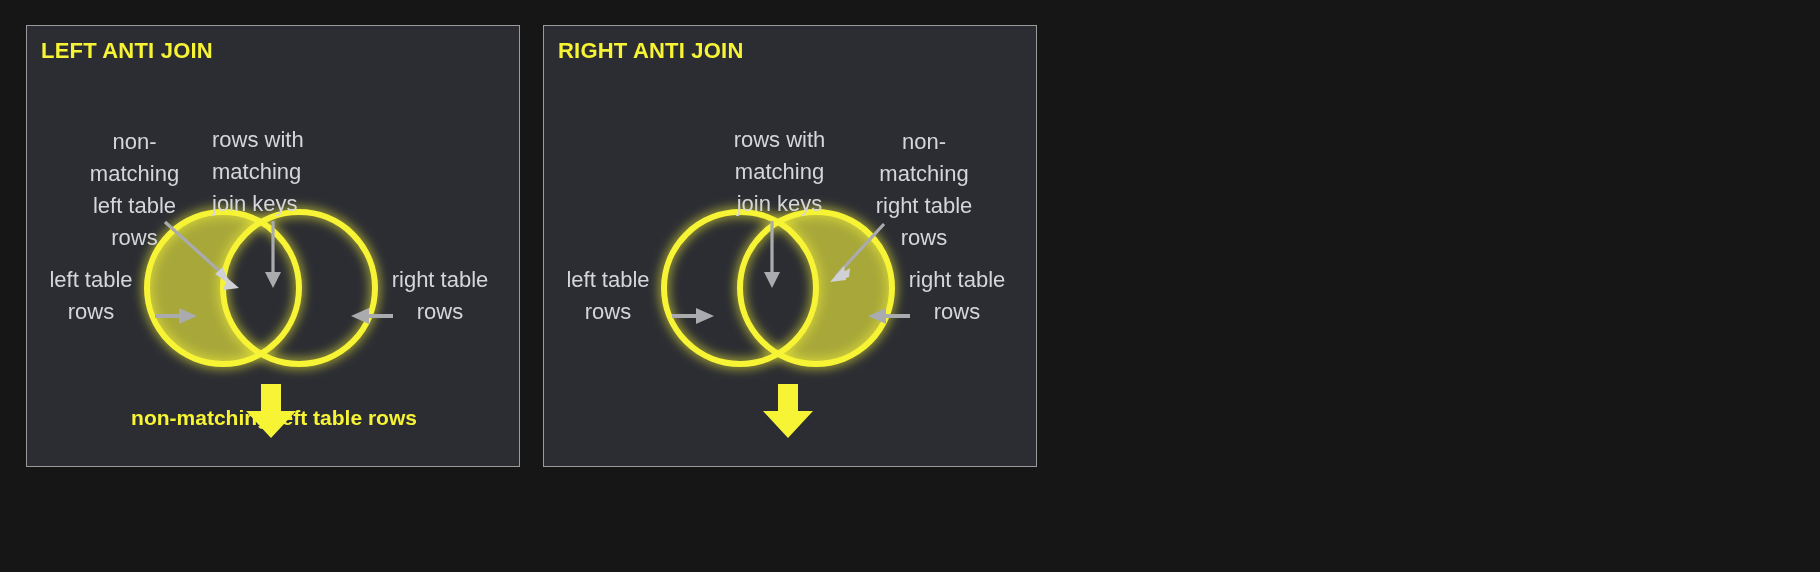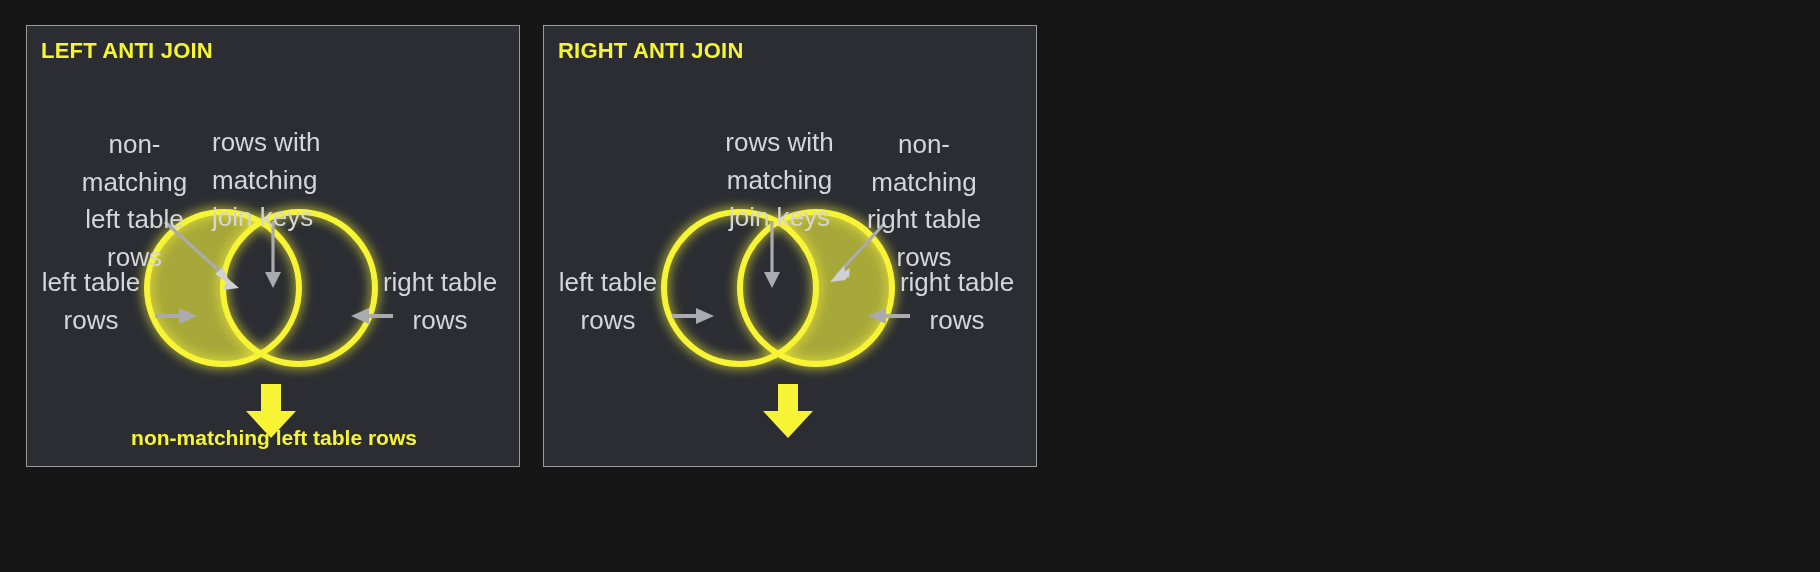--- a/index.html
+++ b/index.html
@@ -45,37 +45,36 @@
   .venn-wrap {
     position: absolute;
     left: 0; top: 0;
     width: 494px; height: 442px;
   }
   .venn-svg { position: absolute; left: 0; top: 0; }
 
   .ann {
     position: absolute;
     color: #d4d6da;
-    font-size: 26px;
+    font-size: 22px;
     line-height: 1.45;
     white-space: pre-line;
   }
   .ann.center { text-align: center; }
   .ann.left   { text-align: left; }
 
   .caption {
     position: absolute;
     left: 0;
     width: 494px;
     top: 380px;
     text-align: center;
     font-size: 21px;
     font-weight: bold;
     color: #f7f435;
-    margin-top: 20px;
   }
 </style>
 </head>
 <body>
 
 <div id="stage">
 
   <div class="panel" id="panel-left">
 
     <div class="panel-title">LEFT ANTI JOIN</div>

